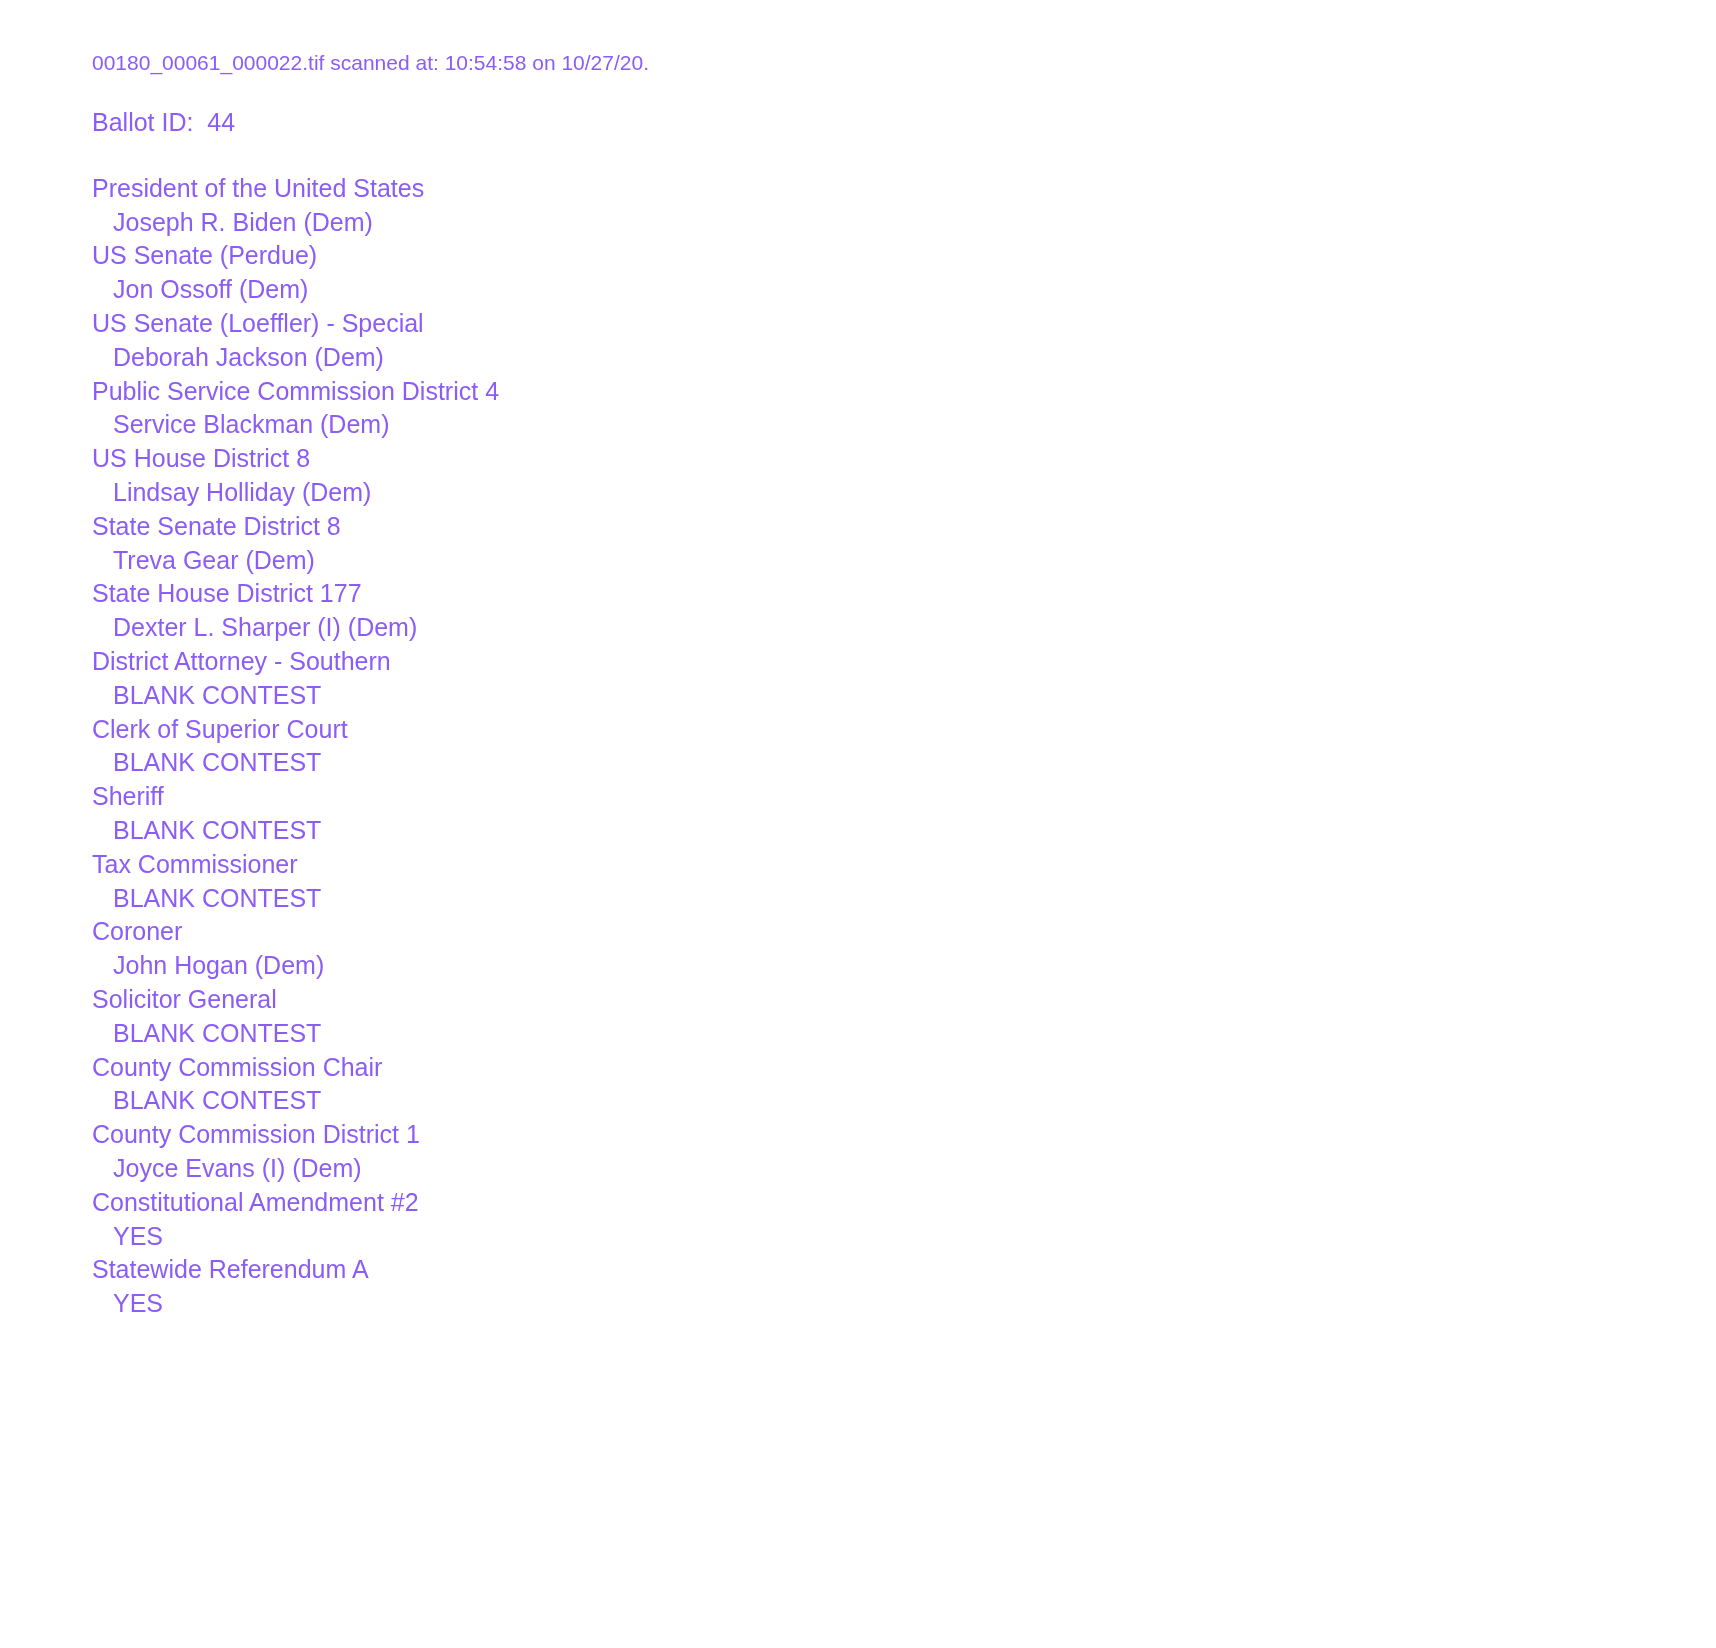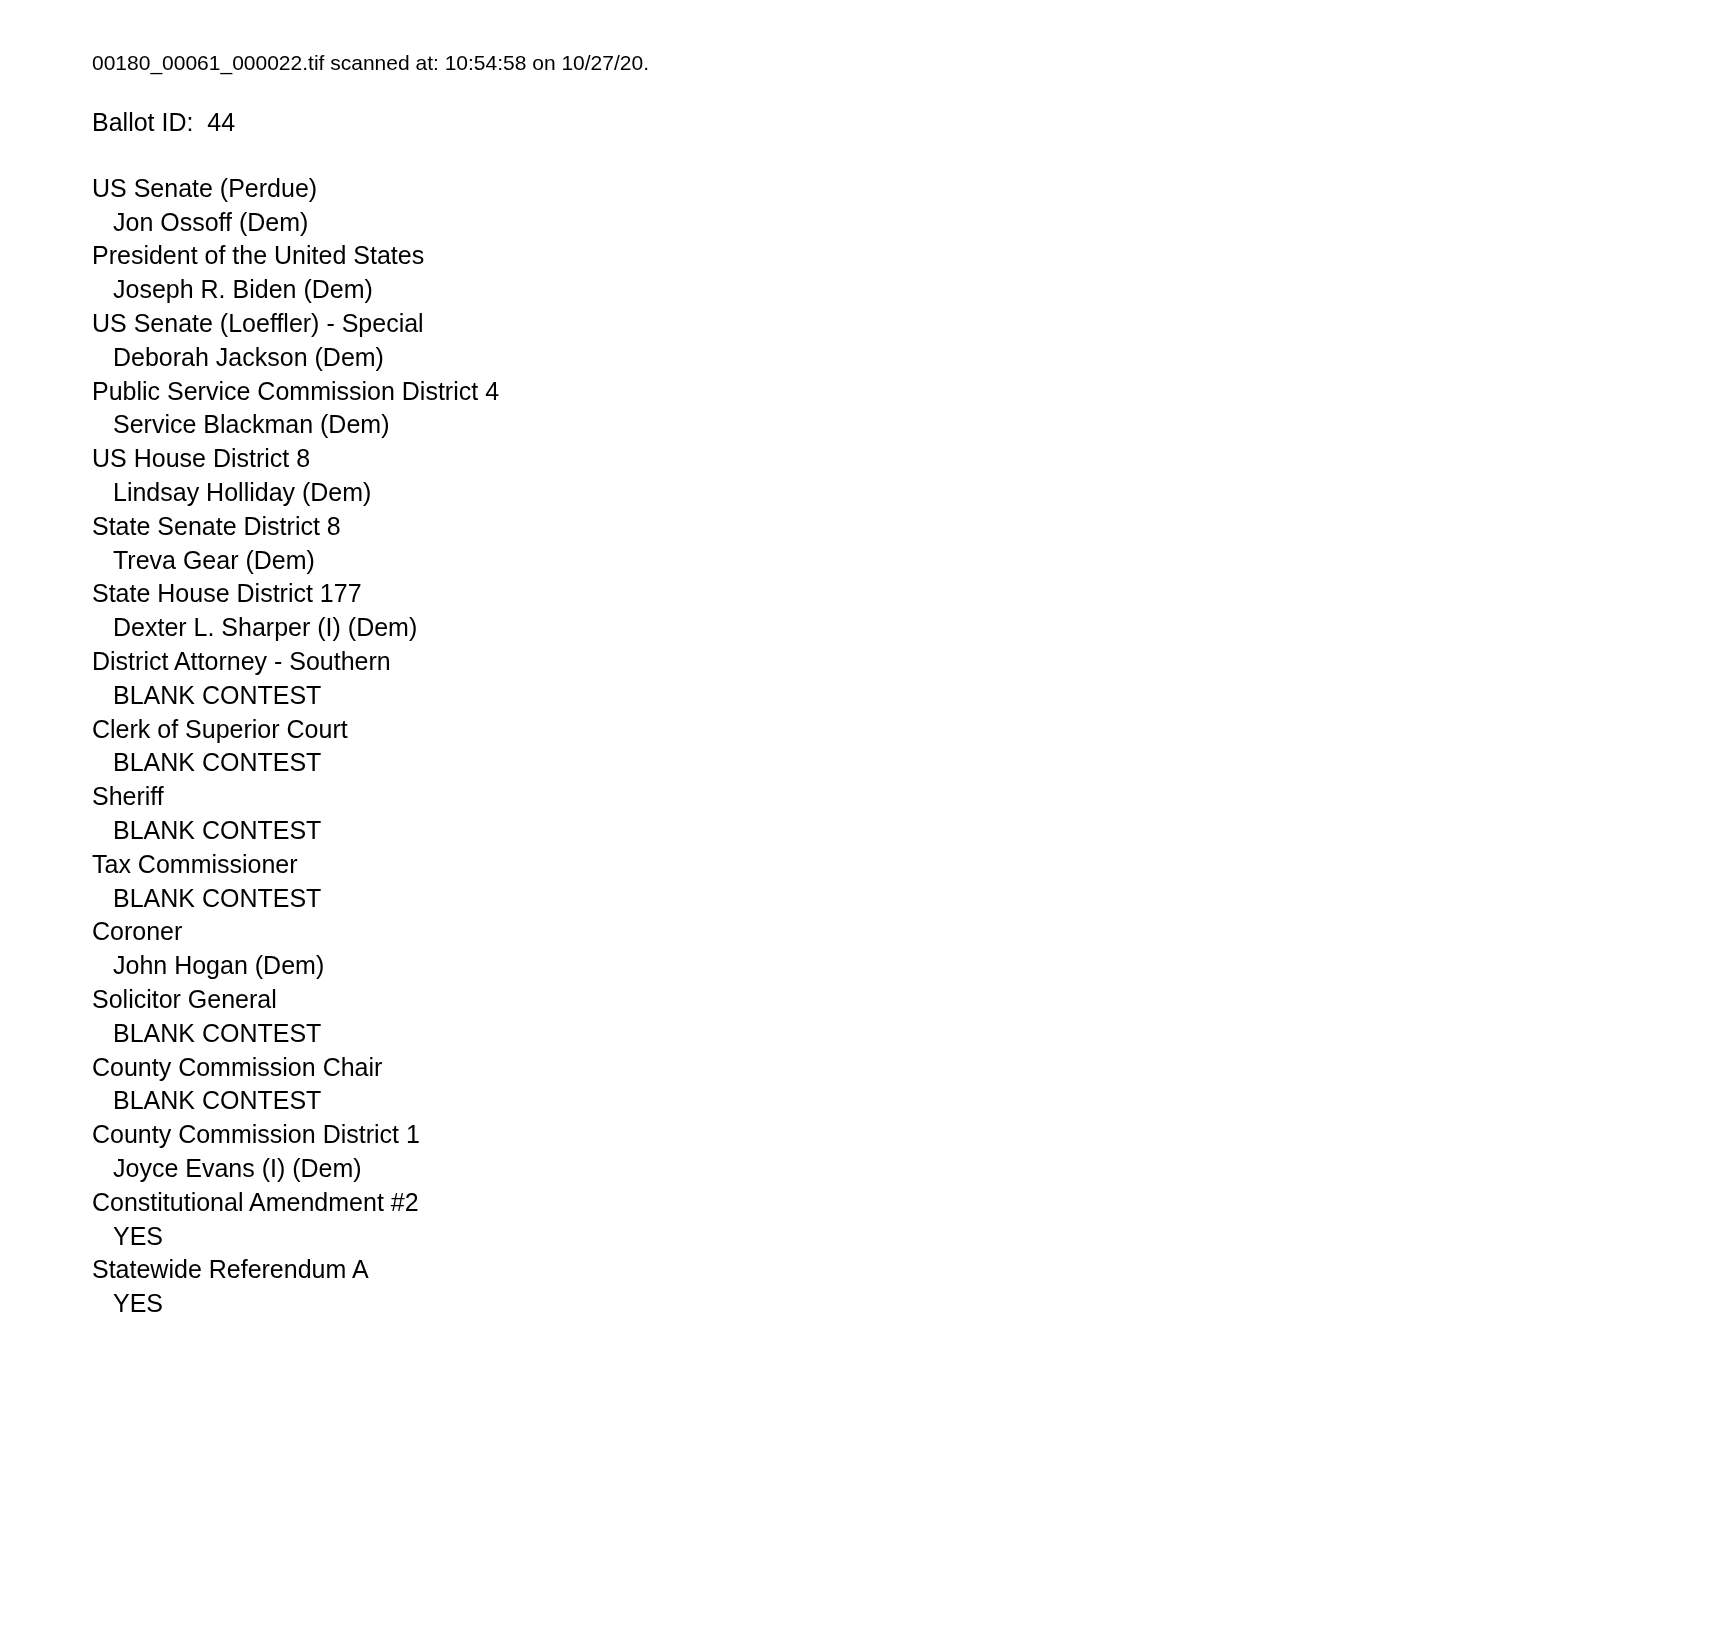--- a/index.html
+++ b/index.html
@@ -7,21 +7,21 @@
     padding: 0;
     background: #ffffff;
   }
   .page {
     position: relative;
     width: 1716px;
     height: 1648px;
     background: #ffffff;
     overflow: hidden;
     font-family: "Liberation Sans", "DejaVu Sans", sans-serif;
-    color: #000000;
+    color: #8b5cf6;
   }
   .doc {
     padding: 48px 60px 0 92px;
   }
   .line {
     font-size: 25px;
     line-height: 33.8px;
     white-space: pre-wrap;
     font-weight: 400;
   }
@@ -40,26 +40,26 @@
 
 <div class="page">
   <div class="doc">
 
     <div class="line small">00180_00061_000022.tif scanned at: 10:54:58 on 10/27/20.</div>
     <div class="spacer-a"></div>
     <div class="line">Ballot ID:  44</div>
     <div class="spacer-b"></div>
 
     <div class="contest">
+      <div class="line title">President of the United States</div>
+      <div class="line selection">Joseph R. Biden (Dem)</div>
+    </div>
+    <div class="contest">
       <div class="line title">US Senate (Perdue)</div>
       <div class="line selection">Jon Ossoff (Dem)</div>
-    </div>
-    <div class="contest">
-      <div class="line title">President of the United States</div>
-      <div class="line selection">Joseph R. Biden (Dem)</div>
     </div>
     <div class="contest">
       <div class="line title">US Senate (Loeffler) - Special</div>
       <div class="line selection">Deborah Jackson (Dem)</div>
     </div>
     <div class="contest">
       <div class="line title">Public Service Commission District 4</div>
       <div class="line selection">Service Blackman (Dem)</div>
     </div>
     <div class="contest">

